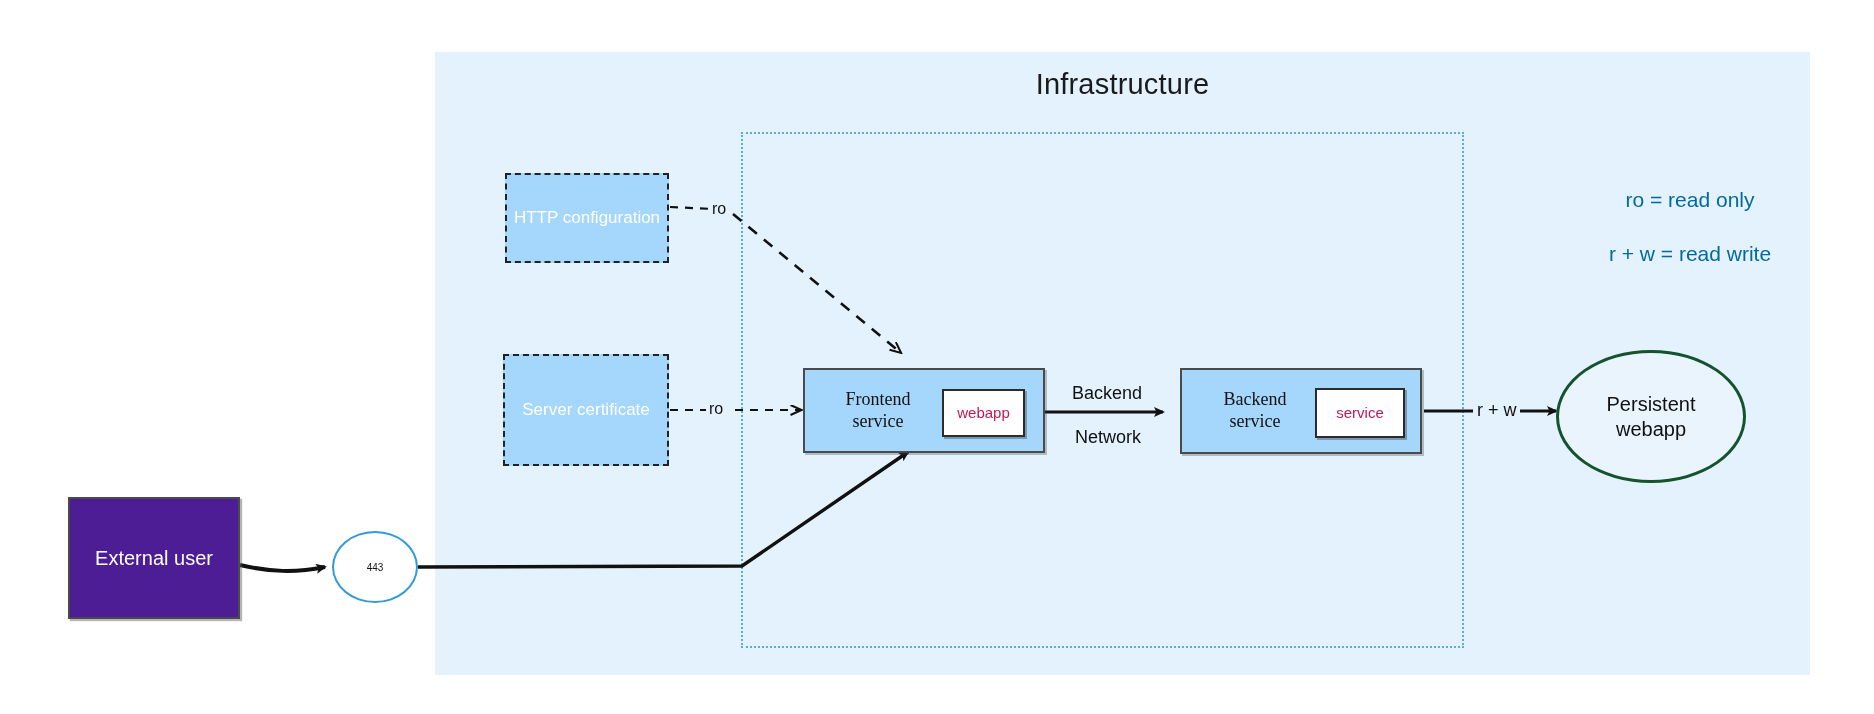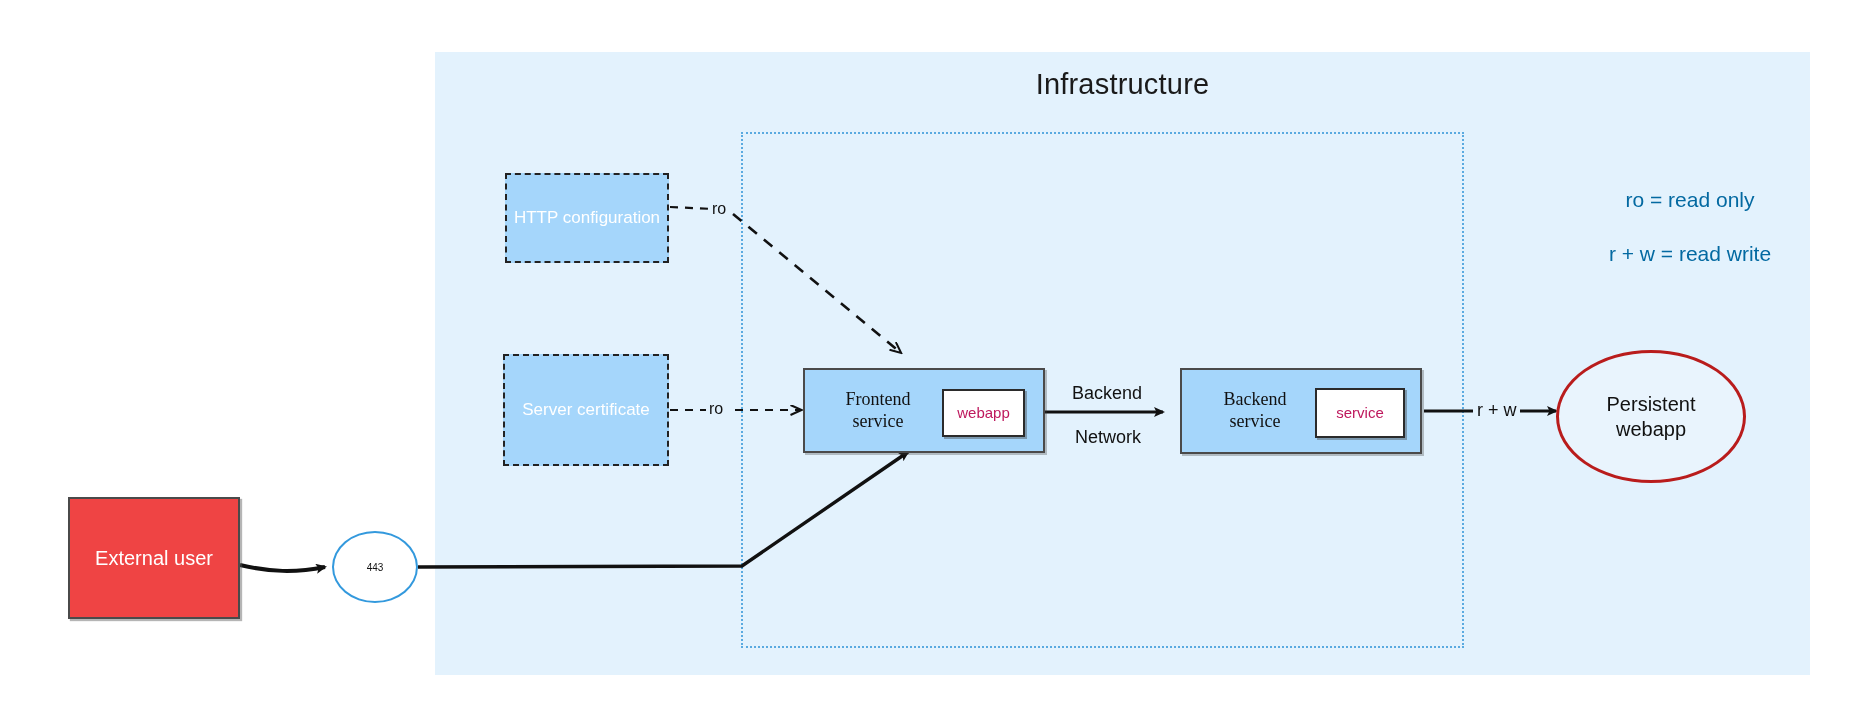--- a/index.html
+++ b/index.html
@@ -98,21 +98,21 @@
     box-sizing: border-box;
     display: flex;
     align-items: center;
     justify-content: center;
     font-size: 15px;
     color: #be185d;
     box-shadow: 2px 2px 0 rgba(60,60,60,0.40);
   }
 
   .user-box {
-    background: #ef4444;
+    background: #4c1d95;
     border: 2px solid #4a4a4a;
     color: #ffffff;
     font-size: 20px;
     box-shadow: 2px 2px 1px rgba(90,90,90,0.45);
   }
 
   .port-circle {
     position: absolute;
     border: 2px solid #3399dd;
     background: #ffffff;
@@ -120,21 +120,21 @@
     box-sizing: border-box;
     display: flex;
     align-items: center;
     justify-content: center;
     font-size: 10px;
     color: #111111;
   }
 
   .volume-ellipse {
     position: absolute;
-    border: 3px solid #b91c1c;
+    border: 3px solid #14532d;
     background: #e9f4fd;
     border-radius: 50%;
     box-sizing: border-box;
     display: flex;
     align-items: center;
     justify-content: center;
     text-align: center;
     font-size: 20px;
     color: #111111;
     line-height: 1.25;

